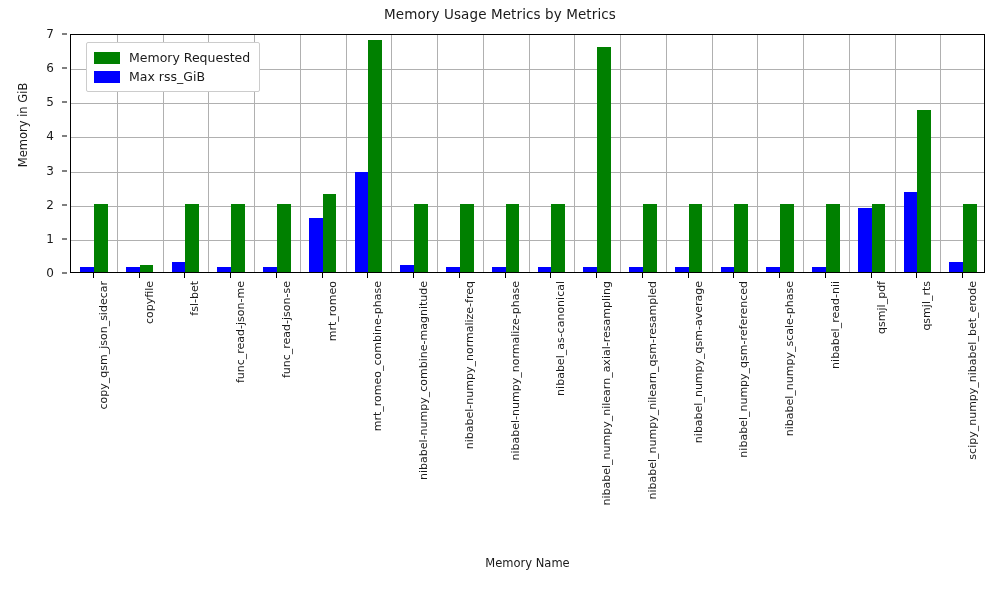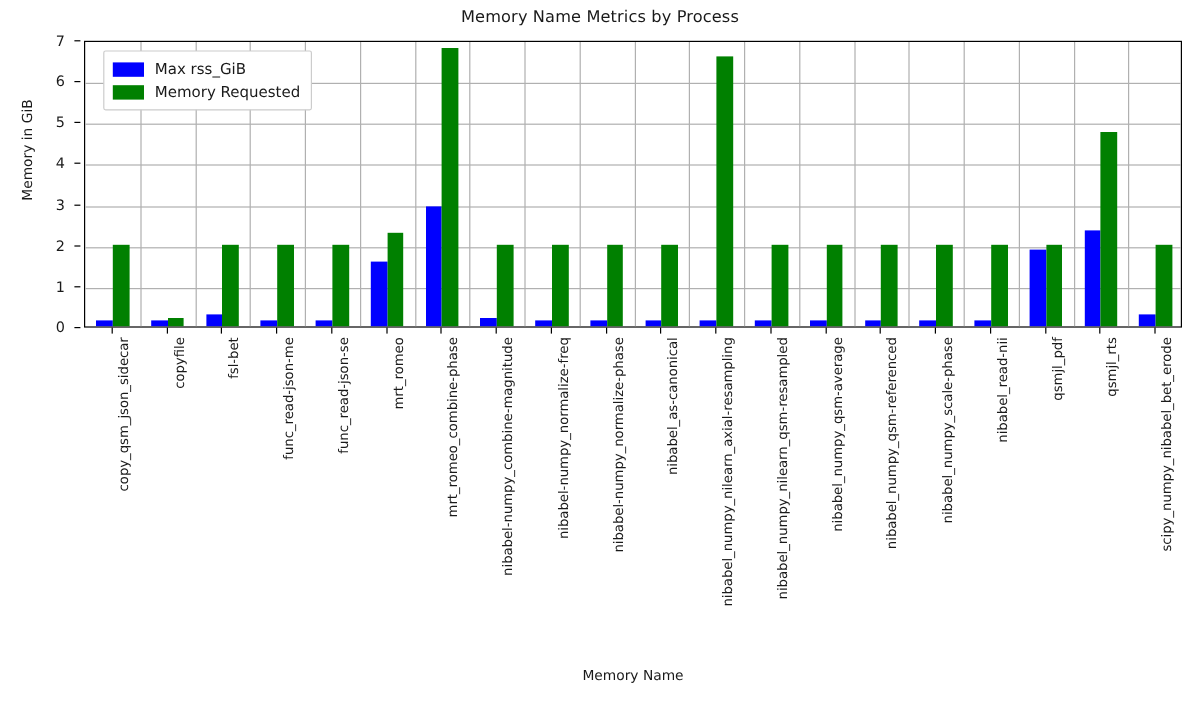--- a/index.html
+++ b/index.html
@@ -67,21 +67,21 @@
   }
   .legend-row{display:flex;align-items:center;height:19px;}
   .legend-swatch{width:26px;height:12px;margin-right:9px;flex:0 0 auto;}
   .legend-label{font-size:12.5px;color:#1a1a1a;white-space:nowrap;}
 </style>
 </head>
 <body>
 
 <div id="figure">
 
-  <div id="chart-title">Memory Name Metrics by Process</div>
+  <div id="chart-title">Memory Usage Metrics by Metrics</div>
 
   <div id="y-axis-title">Memory in GiB</div>
   <div id="y-axis-labels">
       <div class="ytick" style="top: 239px;">0</div>
       <div class="ytick-mark" style="top: 239px;"></div>
       <div class="ytick" style="top: 204.857px;">1</div>
       <div class="ytick-mark" style="top: 204.857px;"></div>
       <div class="ytick" style="top: 170.714px;">2</div>
       <div class="ytick-mark" style="top: 170.714px;"></div>
       <div class="ytick" style="top: 136.571px;">3</div>
@@ -249,22 +249,22 @@
       <div class="xlabel" style="left: 713.125px;">nibabel_numpy_scale-phase</div>
       <div class="xlabel" style="left: 758.875px;">nibabel_read-nii</div>
       <div class="xlabel" style="left: 804.625px;">qsmjl_pdf</div>
       <div class="xlabel" style="left: 850.375px;">qsmjl_rts</div>
       <div class="xlabel" style="left: 896.125px;">scipy_numpy_nibabel_bet_erode</div>
     </div>
   <div id="x-axis-title">Memory Name</div>
 
   <div id="legend">
       <div class="legend-row">
+        <span class="legend-swatch" style="background: rgb(0, 128, 0);"></span>
+        <span class="legend-label">Memory Requested</span>
+      </div>
+      <div class="legend-row">
         <span class="legend-swatch" style="background: rgb(0, 0, 255);"></span>
         <span class="legend-label">Max rss_GiB</span>
       </div>
-      <div class="legend-row">
-        <span class="legend-swatch" style="background: rgb(0, 128, 0);"></span>
-        <span class="legend-label">Memory Requested</span>
-      </div>
     </div>
 
 </div>
 
 </body></html>

